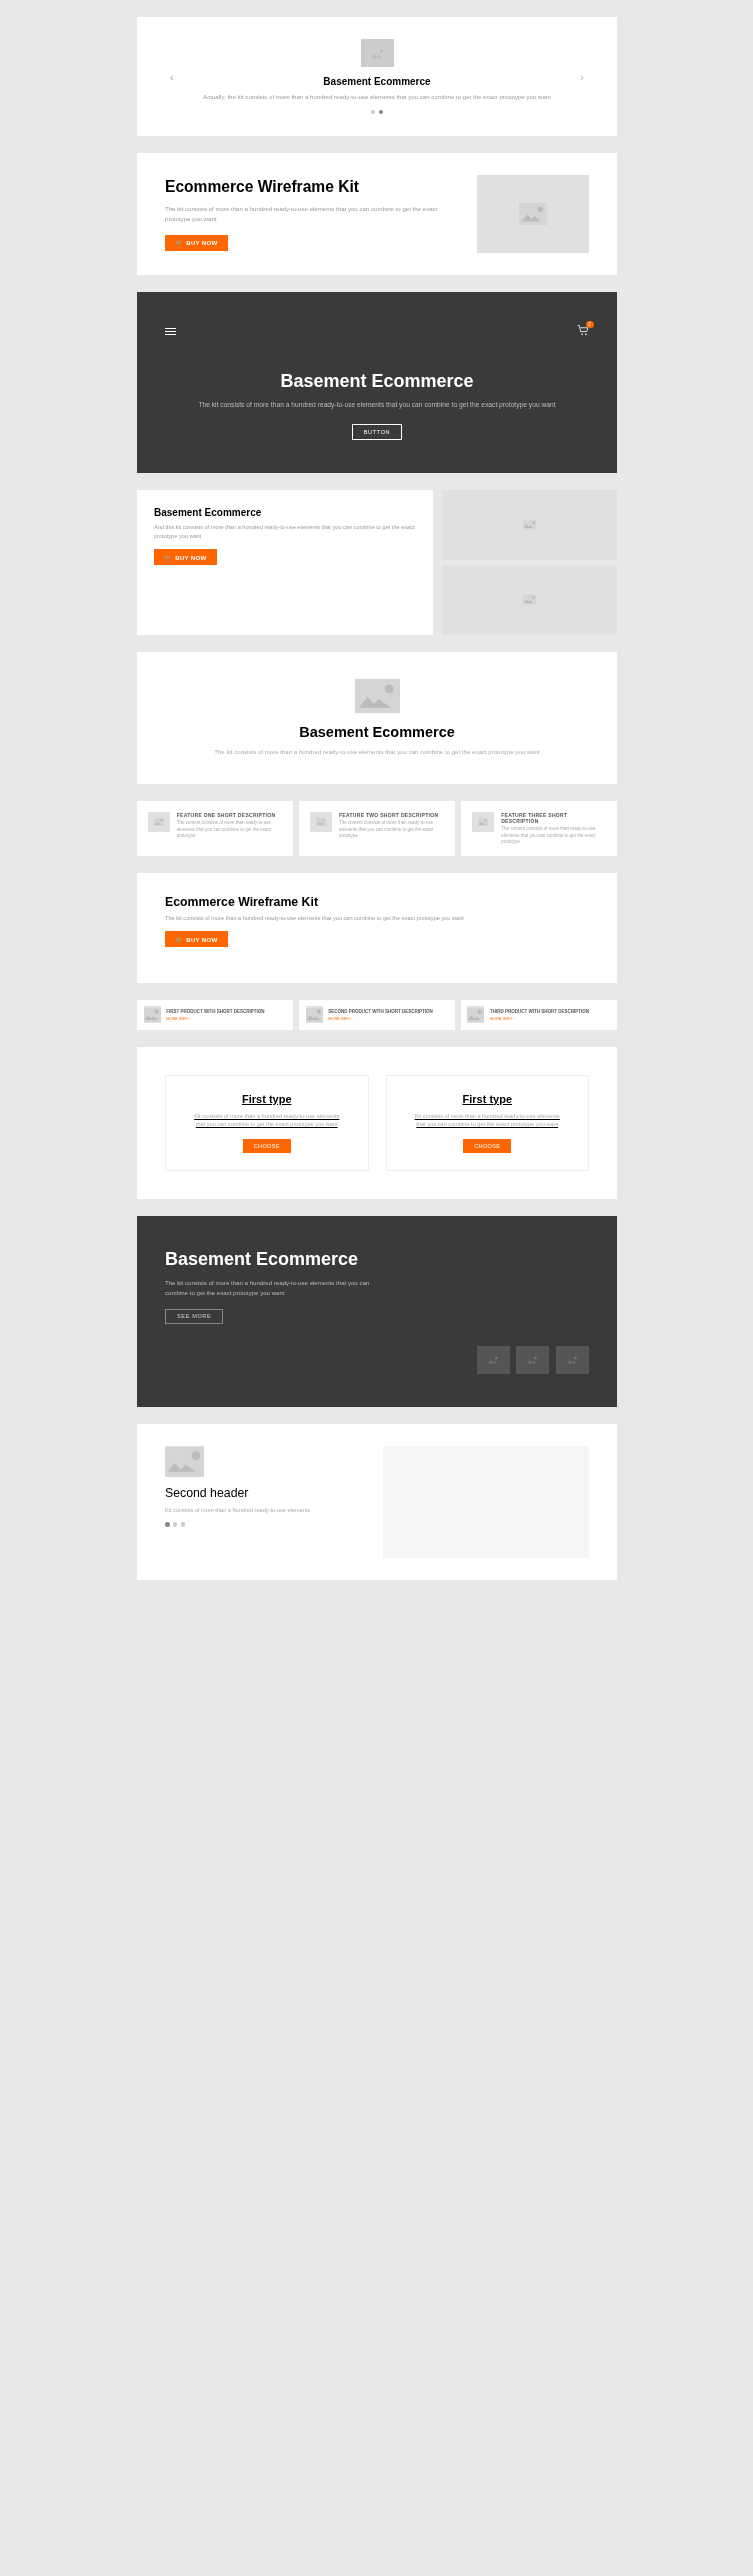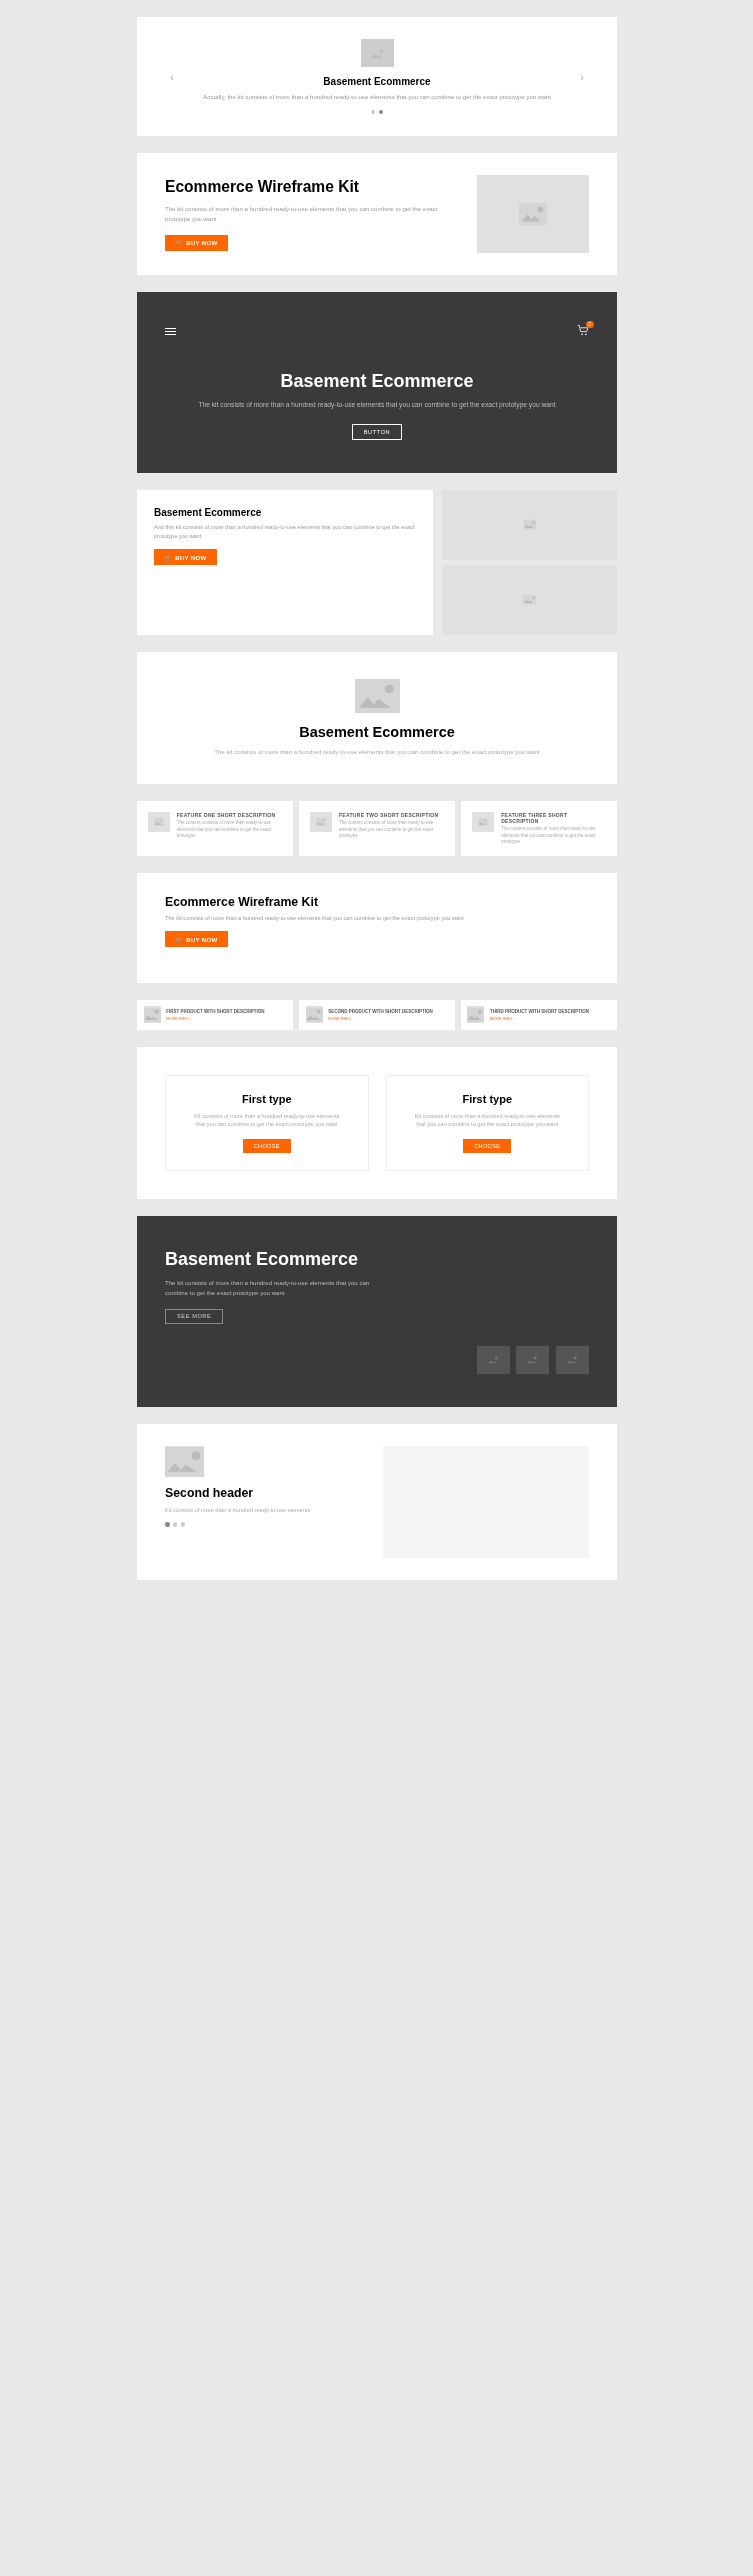--- a/index.html
+++ b/index.html
@@ -349,20 +349,21 @@
       width: 480px;
       padding: 28px;
       display: flex;
       gap: 17px;
     }
     .pricing-card {
       flex: 1;
       text-align: center;
       padding: 17px 24px;
       border: 0.6px solid #eee;
+      text-decoration: underline;
     }
     .pricing-type-title {
       font-size: 11px;
       font-weight: bold;
       margin-bottom: 6.7px;
     }
     .pricing-type-desc {
       font-size: 5.6px;
       color: #aaa;
       line-height: 1.5;
@@ -438,21 +439,21 @@
       width: 39px;
       height: 31px;
       background: #e0e0e0;
       display: flex;
       align-items: center;
       justify-content: center;
       margin-bottom: 9px;
     }
     .second-header-title {
       font-size: 12.3px;
-      font-weight: bold;
+      font-weight: normal;
       margin-bottom: 5.6px;
     }
     .second-header-desc {
       font-size: 5.6px;
       color: #aaa;
       line-height: 1.5;
       margin-bottom: 7.8px;
     }
     .second-header-dots {
       display: flex;

